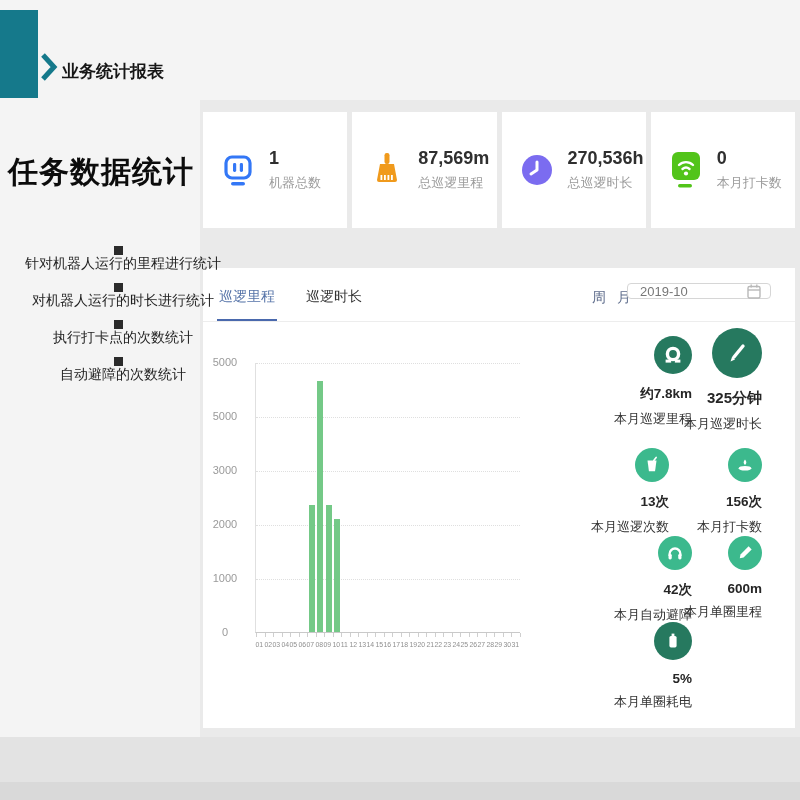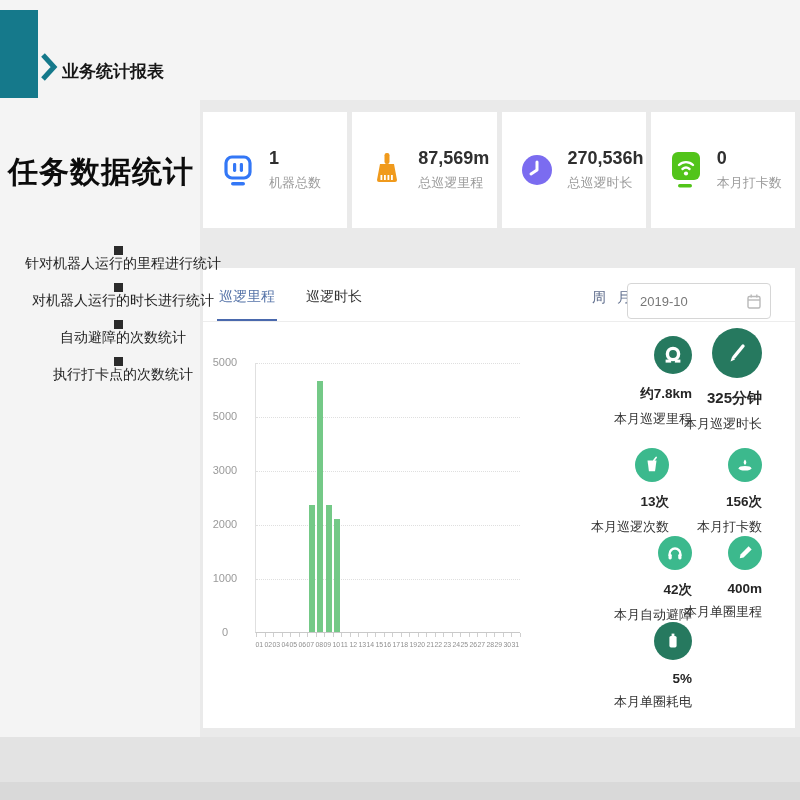--- a/index.html
+++ b/index.html
@@ -36,21 +36,21 @@
 
   
   .main-panel { position:absolute; left:203px; top:268px; width:592px; height:460px; background:#fff; }
   .tab { position:absolute; top:20px; font-size:14px; cursor:pointer; }
   .tab-active { left:16px; color:#5573a8; }
   .tab-underline { position:absolute; left:14px; top:51px; width:60px; height:3px; background:#4a69ad; }
   .tab-inactive { left:103px; color:#333; }
   .tab-divider { position:absolute; left:0; top:53px; width:592px; height:1px; background:#ededed; }
   .period-week { position:absolute; left:389px; top:21px; font-size:14px; color:#5f6d8c; }
   .period-month { position:absolute; left:414px; top:21px; font-size:14px; color:#5f6d8c; }
-  .date-box { position:absolute; left:424px; top:15px; width:144px; height:36px; border:1px solid #d6d6d6; border-radius:4px; background:#fff; display:flex; align-items:center; }
+  .date-box { position:absolute; left:424px; top:15px; width:144px; height:16px; border:1px solid #d6d6d6; border-radius:4px; background:#fff; display:flex; align-items:center; }
   .date-value { font-size:13px; color:#777; margin-left:12px; flex:1; }
   .calendar-icon { width:14px; height:15px; margin-right:9px; }
 
   
   .y-labels { position:absolute; left:0; top:0; }
   .y-tick-label { position:absolute; left:0; width:44px; text-align:center; font-size:11px; color:#9a9a9a; }
   .bar-plot { position:absolute; left:52px; top:95px; width:265px; height:270px; border-left:1px solid #e0e0e0; border-bottom:1px solid #c9c9c9; }
   .gridline { position:absolute; left:0; width:100%; height:0; border-top:1px dotted #dfdfdf; }
   .bar { position:absolute; bottom:0; width:6px; background:#74c987; }
   .axis-tick { position:absolute; top:270px; width:1px; height:4px; background:#cfcfcf; }
@@ -94,25 +94,25 @@
   <li>
       <span class="bullet-marker"></span>
       <span>针对机器人运行的里程进行统计</span>
     </li>
   <li>
       <span class="bullet-marker"></span>
       <span>对机器人运行的时长进行统计</span>
     </li>
   <li>
       <span class="bullet-marker"></span>
-      <span>自动避障的次数统计</span>
+      <span>执行打卡点的次数统计</span>
     </li>
   <li>
       <span class="bullet-marker"></span>
-      <span>执行打卡点的次数统计</span>
+      <span>自动避障的次数统计</span>
     </li>
 </ul>
 
 <div class="cards-row">
 
   <div class="stat-card">
     <svg class="card-icon" viewBox="0 0 36 38">
       <rect x="6" y="6" width="24" height="21" rx="6" fill="none" stroke="#3377f6" stroke-width="3.2"></rect>
       <rect x="13" y="12" width="3.2" height="9" rx="1.4" fill="#3377f6"></rect>
       <rect x="19.8" y="12" width="3.2" height="9" rx="1.4" fill="#3377f6"></rect>
@@ -327,21 +327,21 @@
     <div class="mvalue">42次</div>
     <div class="mlabel">本月自动避障</div>
   </div>
 
   <div class="mstat s6">
     <div class="circle circle-light c34">
       <svg width="18" height="18" viewBox="0 0 20 20">
         <polygon points="14,2.6 17.4,6 8.4,15 4.2,15.8 5,11.6" fill="#fff"></polygon>
       </svg>
     </div>
-    <div class="mvalue">400m</div>
+    <div class="mvalue">600m</div>
     <div class="mlabel">本月单圈里程</div>
   </div>
 
   <div class="mstat s7">
     <div class="circle circle-dark c36">
       <svg width="20" height="20" viewBox="0 0 20 20">
         <rect x="6.4" y="5" width="7.2" height="11.4" rx="1.6" fill="#fff"></rect>
         <rect x="8.6" y="2.6" width="2.8" height="2.6" fill="#fff"></rect>
       </svg>
     </div>

